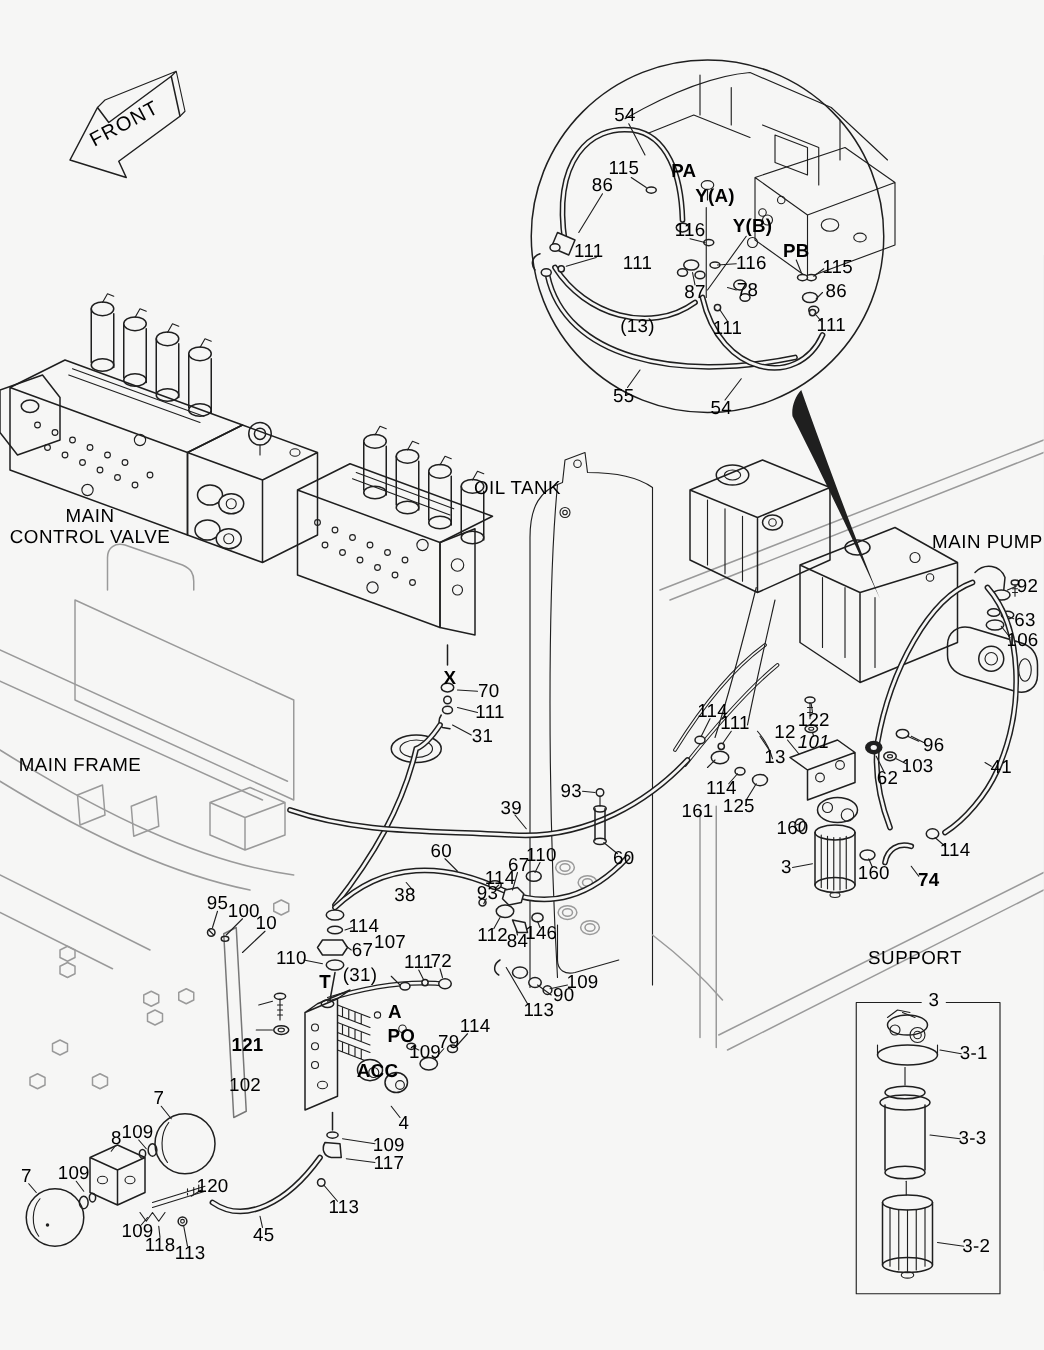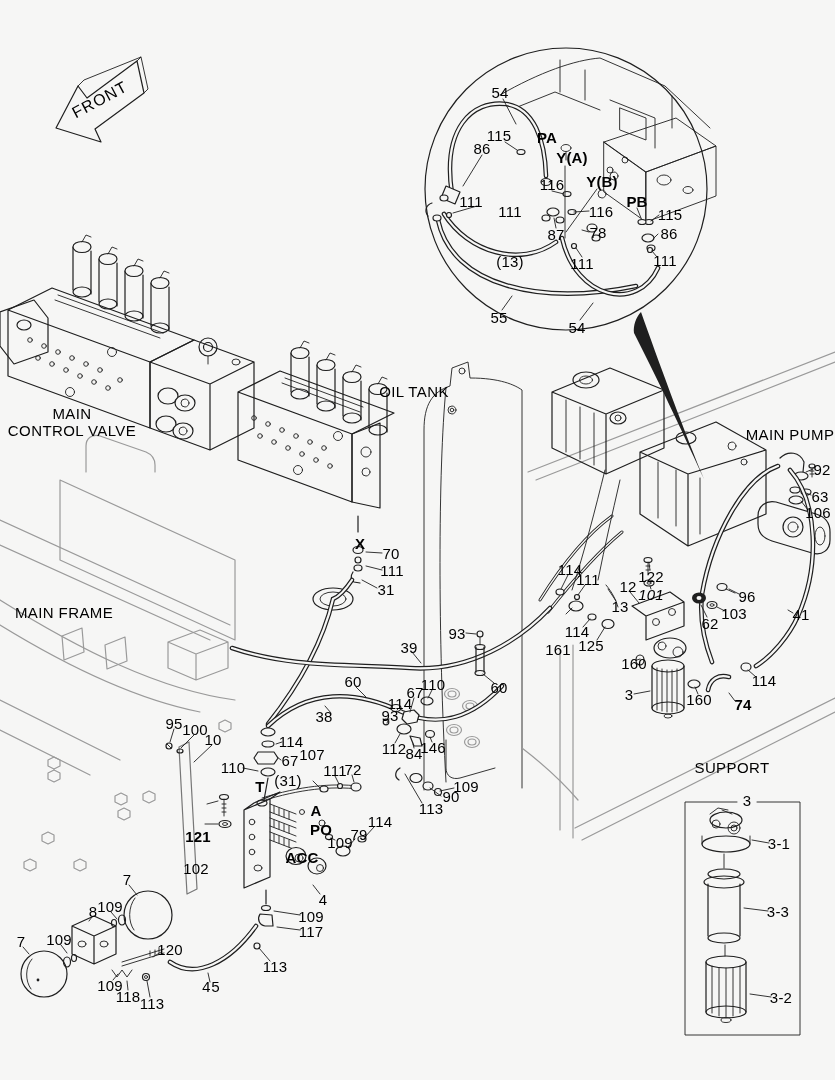--- a/index.html
+++ b/index.html
@@ -549,21 +549,21 @@
       <span class="lbl" style="left: 764px; top: 680px;">114</span>
       <span class="lbl" style="left: 127px; top: 879px;">7</span>
       <span class="lbl" style="left: 93px; top: 911px;">8</span>
       <span class="lbl" style="left: 110px; top: 906px;">109</span>
       <span class="lbl" style="left: 21px; top: 941px;">7</span>
       <span class="lbl" style="left: 59px; top: 939px;">109</span>
       <span class="lbl" style="left: 170px; top: 949px;">120</span>
       <span class="lbl" style="left: 110px; top: 985px;">109</span>
       <span class="lbl" style="left: 128px; top: 996px;">118</span>
       <span class="lbl" style="left: 152px; top: 1003px;">113</span>
-      <span class="lbl" style="left: 211px; top: 988px; font-family: Liberation Mono, monospace;">45</span>
+      <span class="lbl" style="left: 211px; top: 988px;">45</span>
       <span class="lbl b" style="left: 279px; top: 857px; margin-left: 23px;">ACC</span>
       <span class="lbl" style="left: 323px; top: 899px;">4</span>
       <span class="lbl" style="left: 311px; top: 916px;">109</span>
       <span class="lbl" style="left: 311px; top: 931px;">117</span>
       <span class="lbl" style="left: 275px; top: 966px;">113</span>
       <span class="lbl" style="left: 747px; top: 800px;">3</span>
       <span class="lbl" style="left: 779px; top: 843px;">3-1</span>
       <span class="lbl" style="left: 778px; top: 911px;">3-3</span>
       <span class="lbl" style="left: 781px; top: 997px;">3-2</span>
     </div>

